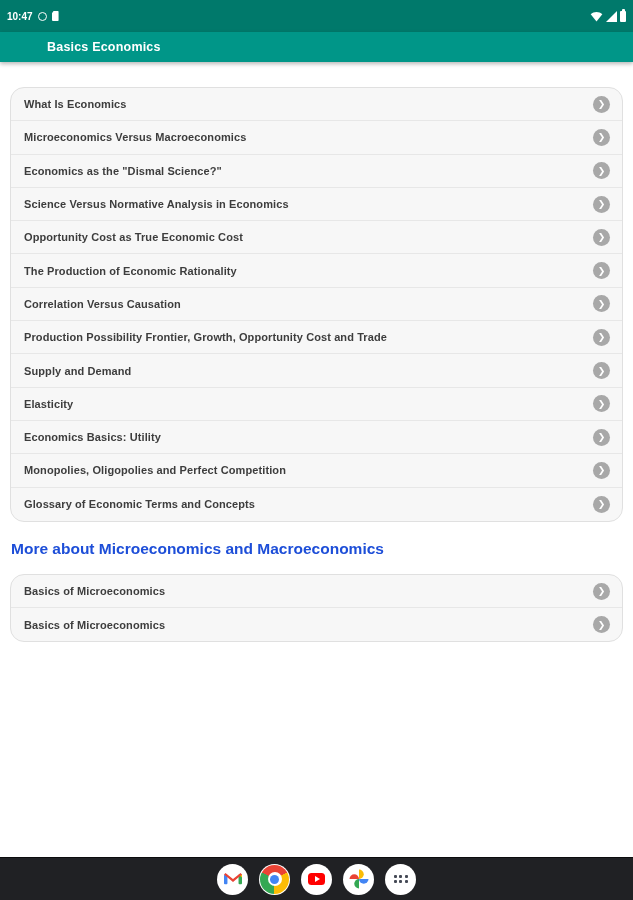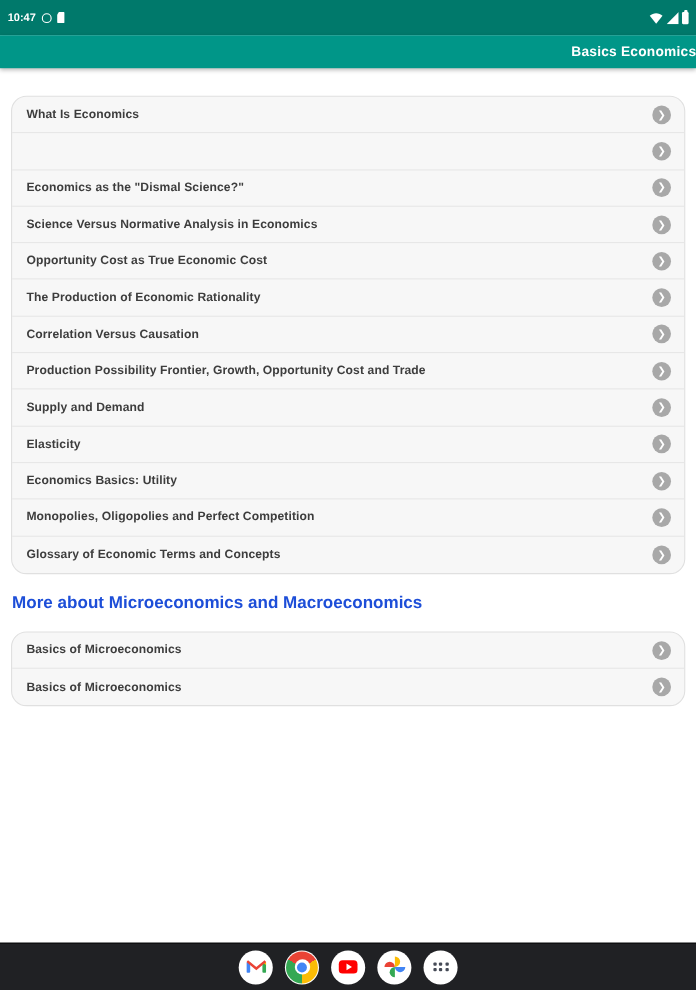--- a/index.html
+++ b/index.html
@@ -26,21 +26,21 @@
   }
   .battery-icon { position: relative; width: 6px; height: 11px; background: #fff; border-radius: 1px; }
   .battery-icon::before {
     content: ""; position: absolute; top: -2px; left: 1.5px; width: 3px; height: 2px; background: #fff;
     border-radius: 1px 1px 0 0;
   }
 
   
   .app-bar {
     height: 30px; background: #009688; color: #fff;
-    display: flex; align-items: center; justify-content: flex-end;
+    display: flex; align-items: center; justify-content: flex-start;
     font-size: 12.5px; font-weight: bold; letter-spacing: 0.2px;
     box-shadow: 0 2px 4px rgba(0,0,0,0.28);
     position: relative; z-index: 2; padding-left: 47px;
   }
 
   
   .content { padding: 25px 10px 0 10px; }
   .card {
     background: #f7f7f7;
     border: 1px solid #e0e0e0;
@@ -138,20 +138,21 @@
   <div class="content">
 
     <div class="card">
 
         <div class="row">
           <span class="row-label">What Is Economics</span>
           <span class="chev">❯</span>
         </div>
 
         <div class="row">
+          <span class="row-label">Microeconomics Versus Macroeconomics</span>
           <span class="chev">❯</span>
         </div>
 
         <div class="row">
           <span class="row-label">Economics as the "Dismal Science?"</span>
           <span class="chev">❯</span>
         </div>
 
         <div class="row">
           <span class="row-label">Science Versus Normative Analysis in Economics</span>

